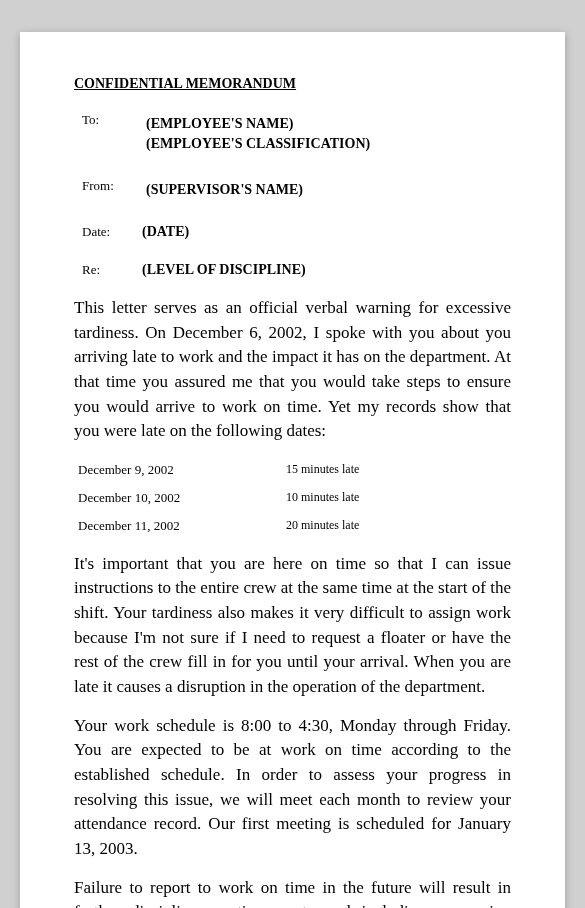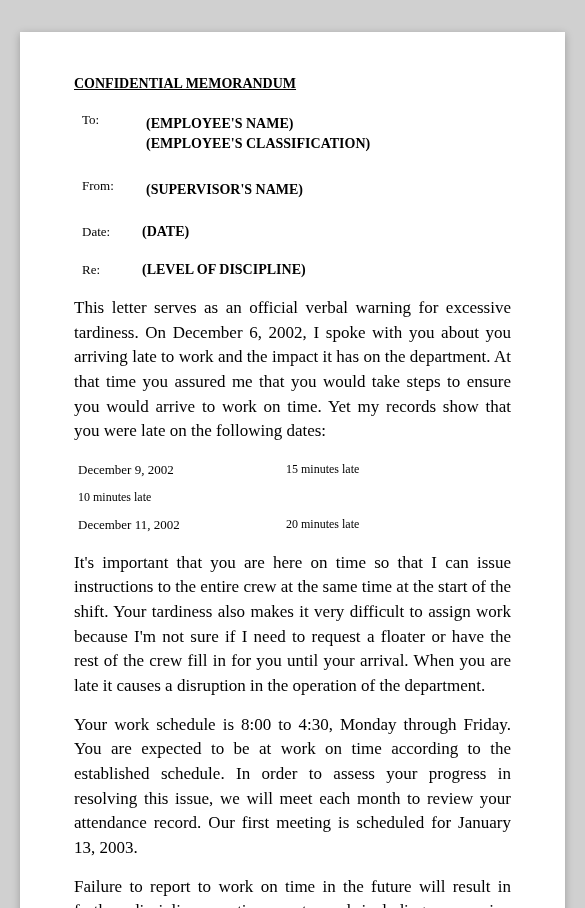--- a/index.html
+++ b/index.html
@@ -160,20 +160,21 @@
 
   <p class="body-text">This letter serves as an official verbal warning for excessive tardiness.  On December 6, 2002, I spoke with you about you arriving late to work and the impact it has on the department.  At that time you assured me that you would take steps to ensure you would arrive to work on time.  Yet my records show that you were late on the following dates:</p>
 
   <div class="tardiness-table">
 
   <div class="tardiness-row">
         <span class="tardiness-date">December 9, 2002</span>
         <span class="tardiness-amount">15 minutes late</span>
       </div>
       <div class="tardiness-row">
+        <span class="tardiness-date">December 10, 2002</span>
         <span class="tardiness-amount">10 minutes late</span>
       </div>
       <div class="tardiness-row">
         <span class="tardiness-date">December 11, 2002</span>
         <span class="tardiness-amount">20 minutes late</span>
       </div>
     </div>
 
   <p class="body-text">It's important that you are here on time so that I can issue instructions to the entire crew at the same time at the start of the shift.  Your tardiness also makes it very difficult to assign work because I'm not sure if I need to request a floater or have the rest of the crew fill in for you until your arrival.  When you are late it causes a disruption in the operation of the department.</p>
 

